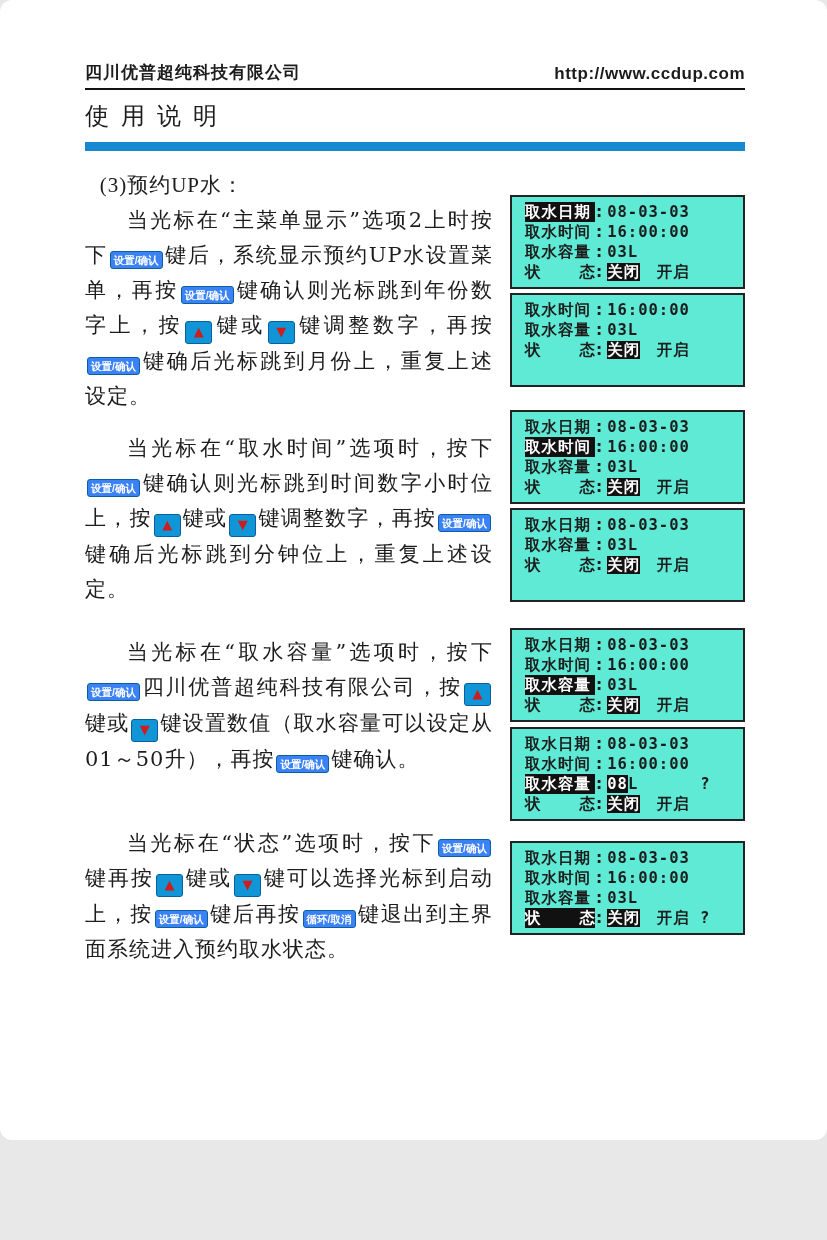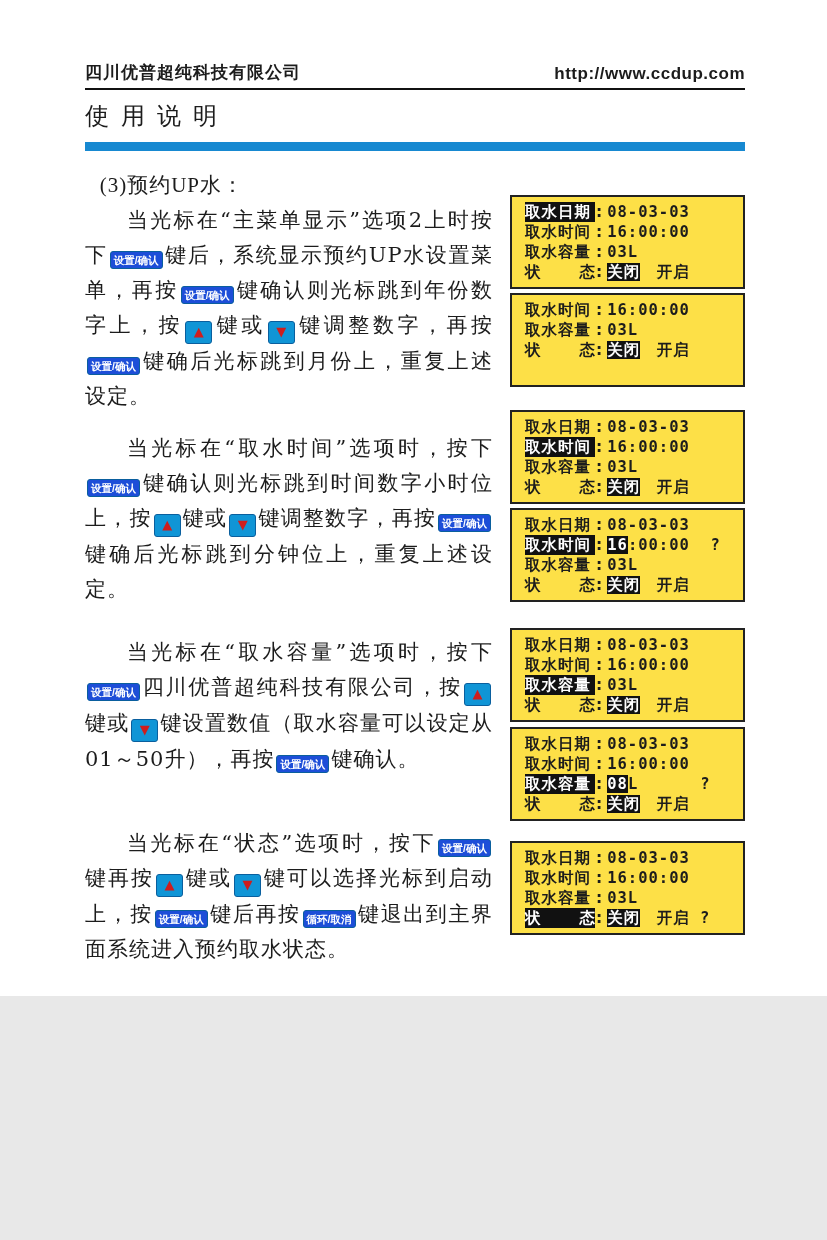--- a/index.html
+++ b/index.html
@@ -1,23 +1,24 @@
 <!DOCTYPE html>
 <html><head>
 <meta charset="utf-8">
 <style>
   html,body{margin:0;padding:0;background:#e8e8e8;}
   .page{
     position:relative;
-    width:827px;height:996px;
+    width:827px;height:1140px;
     background:#ffffff;
     margin:0 auto;
     overflow:hidden;
     font-family:"DejaVu Serif","Liberation Serif",serif;
     color:#1c1c1c;
+    border-radius:12px;
   }
   
   .header{
     position:absolute;left:85px;top:60px;width:660px;height:28px;
     border-bottom:2px solid #111;
     font-family:"Liberation Sans","DejaVu Sans",sans-serif;
     font-weight:bold;font-size:17px;
   }
   .header .company{position:absolute;left:0;bottom:4px;letter-spacing:1px;}
   .header .url{position:absolute;right:0;bottom:4px;letter-spacing:0.5px;}
@@ -34,37 +35,37 @@
   .textcol{position:absolute;left:85px;width:408px;font-size:21px;line-height:35px;}
   .pblock{text-align:justify;letter-spacing:1px;}
   .pb-head{text-indent:0.7em;}
   .pb-body{text-indent:2em;}
   #block2{top:415px;}
   #block3{top:635px;}
   #block4{top:826px;}
   
   .kbtn{
     display:inline-block;
-    background:#1d4ed8;border:1.5px solid #0a5f9e;border-radius:3px;
+    background:#3b82f6;border:1.5px solid #0a5f9e;border-radius:3px;
     color:#fff;font-family:"Liberation Sans","DejaVu Sans",sans-serif;
     font-size:10.5px;font-weight:bold;line-height:1.35;
     padding:1px 3px;margin:0 2px;vertical-align:-2px;
     letter-spacing:0;text-indent:0;white-space:nowrap;
   }
   .abtn{
     display:inline-block;width:25px;height:21px;
     background:#1095d6;border:1.5px solid #0a5f9e;border-radius:3px;
     color:#cf1d1d;font-size:13px;line-height:20px;text-align:center;
     margin:0 2px;vertical-align:-4px;font-family:"DejaVu Sans",sans-serif;
     letter-spacing:0;text-indent:0;
   }
   
   .lcd{
     position:absolute;left:510px;width:235px;height:94px;
-    border:2px solid #222;background:#fde047;box-sizing:border-box;
+    border:2px solid #222;background:#5eead4;box-sizing:border-box;
     padding:5px 0 0 13px;
     font-family:"DejaVu Sans","Liberation Sans",sans-serif;
     font-weight:bold;
   }
   .s0{top:195px}.s1{top:293px}.s2{top:410px}.s3{top:508px}
   .s4{top:628px}.s5{top:727px}.s6{top:841px}
   .lrow{height:20px;line-height:20px;font-size:15.5px;white-space:nowrap;}
   .llabel{display:inline-block;width:70px;letter-spacing:1px;}
   .llabel.spread{display:inline-flex;justify-content:space-between;letter-spacing:0;}
   .lcolon{display:inline-block;margin:0 5px 0 1px;}
@@ -117,21 +118,20 @@
         <div class="lrow"><span class="llabel">取水日期</span><span class="lcolon">:</span><span class="lval">08-03-03</span></div>
         <div class="lrow"><span class="llabel hl">取水时间</span><span class="lcolon">:</span><span class="lval">16:00:00</span></div>
         <div class="lrow"><span class="llabel">取水容量</span><span class="lcolon">:</span><span class="lval">03L</span></div>
         <div class="lrow"><span class="llabel spread">
             <span>状</span>
             <span>态</span>
           </span><span class="lcolon">:</span><span class="lval hl">关闭</span><span class="lval">　开启</span></div>
       </div>
       <div class="lcd s3">
         <div class="lrow"><span class="llabel">取水日期</span><span class="lcolon">:</span><span class="lval">08-03-03</span></div>
-        <div class="lrow"><span class="llabel hl">取水时间</span><span class="lcolon">:</span><span class="lval hl">16</span><span class="lval">:00:00  ?</span></div>
         <div class="lrow"><span class="llabel">取水容量</span><span class="lcolon">:</span><span class="lval">03L</span></div>
         <div class="lrow"><span class="llabel spread">
             <span>状</span>
             <span>态</span>
           </span><span class="lcolon">:</span><span class="lval hl">关闭</span><span class="lval">　开启</span></div>
       </div>
       <div class="lcd s4">
         <div class="lrow"><span class="llabel">取水日期</span><span class="lcolon">:</span><span class="lval">08-03-03</span></div>
         <div class="lrow"><span class="llabel">取水时间</span><span class="lcolon">:</span><span class="lval">16:00:00</span></div>
         <div class="lrow"><span class="llabel hl">取水容量</span><span class="lcolon">:</span><span class="lval">03L</span></div>

